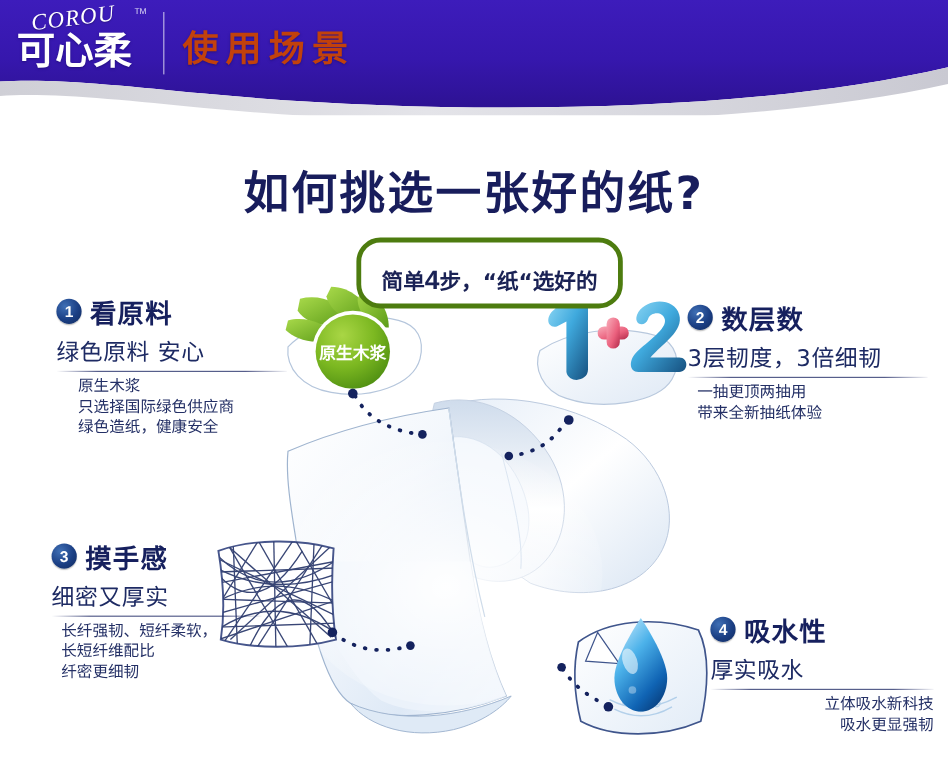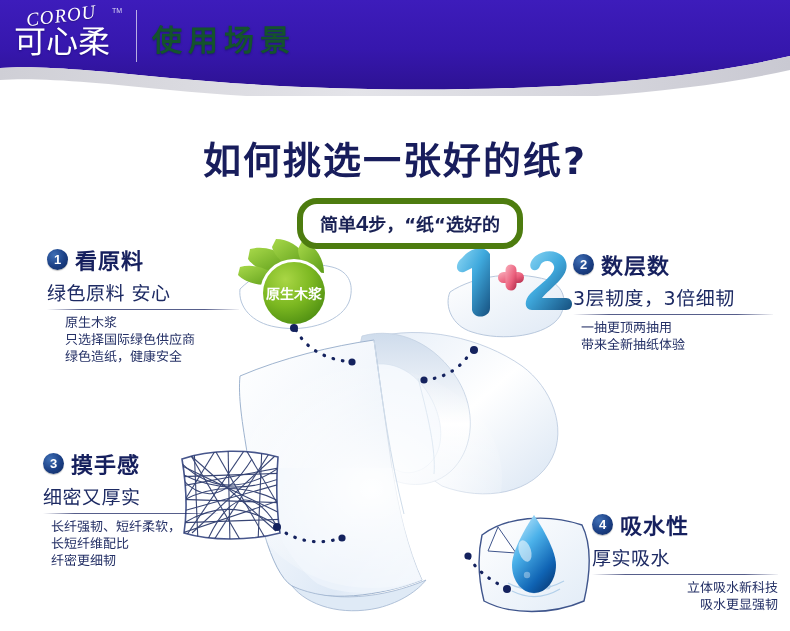--- a/index.html
+++ b/index.html
@@ -47,21 +47,21 @@
   .logo-tm {
     position: absolute;
     left: 98px; top: 2px;
     font-size: 7px;
     color: #dcd8f5;
   }
   .logo-cn {
     position: absolute;
     left: 0px; top: 18px;
     font-size: 32px;
-    font-weight: normal;
+    font-weight: bold;
     color: #ffffff;
     letter-spacing: 0px;
     font-family: "DejaVu Sans", "Liberation Sans", sans-serif;
     text-shadow: 0 1px 2px rgba(20,10,90,0.55);
     line-height: 38px;
   }
   .logo-box {
     position: absolute;
     left: -1px; top: 17px;
     width: 34px; height: 38px;
@@ -73,21 +73,21 @@
     left: 136px; top: 10px;
     width: 1px; height: 52px;
     background: rgba(255,255,255,0.65);
     z-index: 4;
   }
   .header-title {
     position: absolute;
     left: 152px; top: 16px;
     font-size: 30px;
     font-weight: bold;
-    color: #14532d;
+    color: #c2410c;
     letter-spacing: 6px;
     font-family: Liberation Serif, serif;
     text-shadow: 0 1px 2px rgba(20,10,90,0.5);
     z-index: 4;
   }
 
   
   .main-title {
     position: absolute;
     left: 0; top: 130px;
@@ -97,22 +97,22 @@
     font-weight: bold;
     letter-spacing: 2px;
     color: #181d5c;
     font-family: "DejaVu Sans", "Liberation Sans", sans-serif;
   }
 
   
   .bubble {
     position: absolute;
     left: 297px; top: 198px;
-    padding: 6px 17px 6px 17px;
-    border: 6px solid #4d7c0f;
+    padding: 18px 17px 6px 17px;
+    border: 4px solid #4d7c0f;
     border-radius: 20px;
     background: #ffffff;
     font-size: 18px;
     color: #1a2255;
     font-weight: bold;
     white-space: nowrap;
     font-family: "DejaVu Sans", "Liberation Sans", sans-serif;
     z-index: 6;
   }
   .bubble .big4 {

